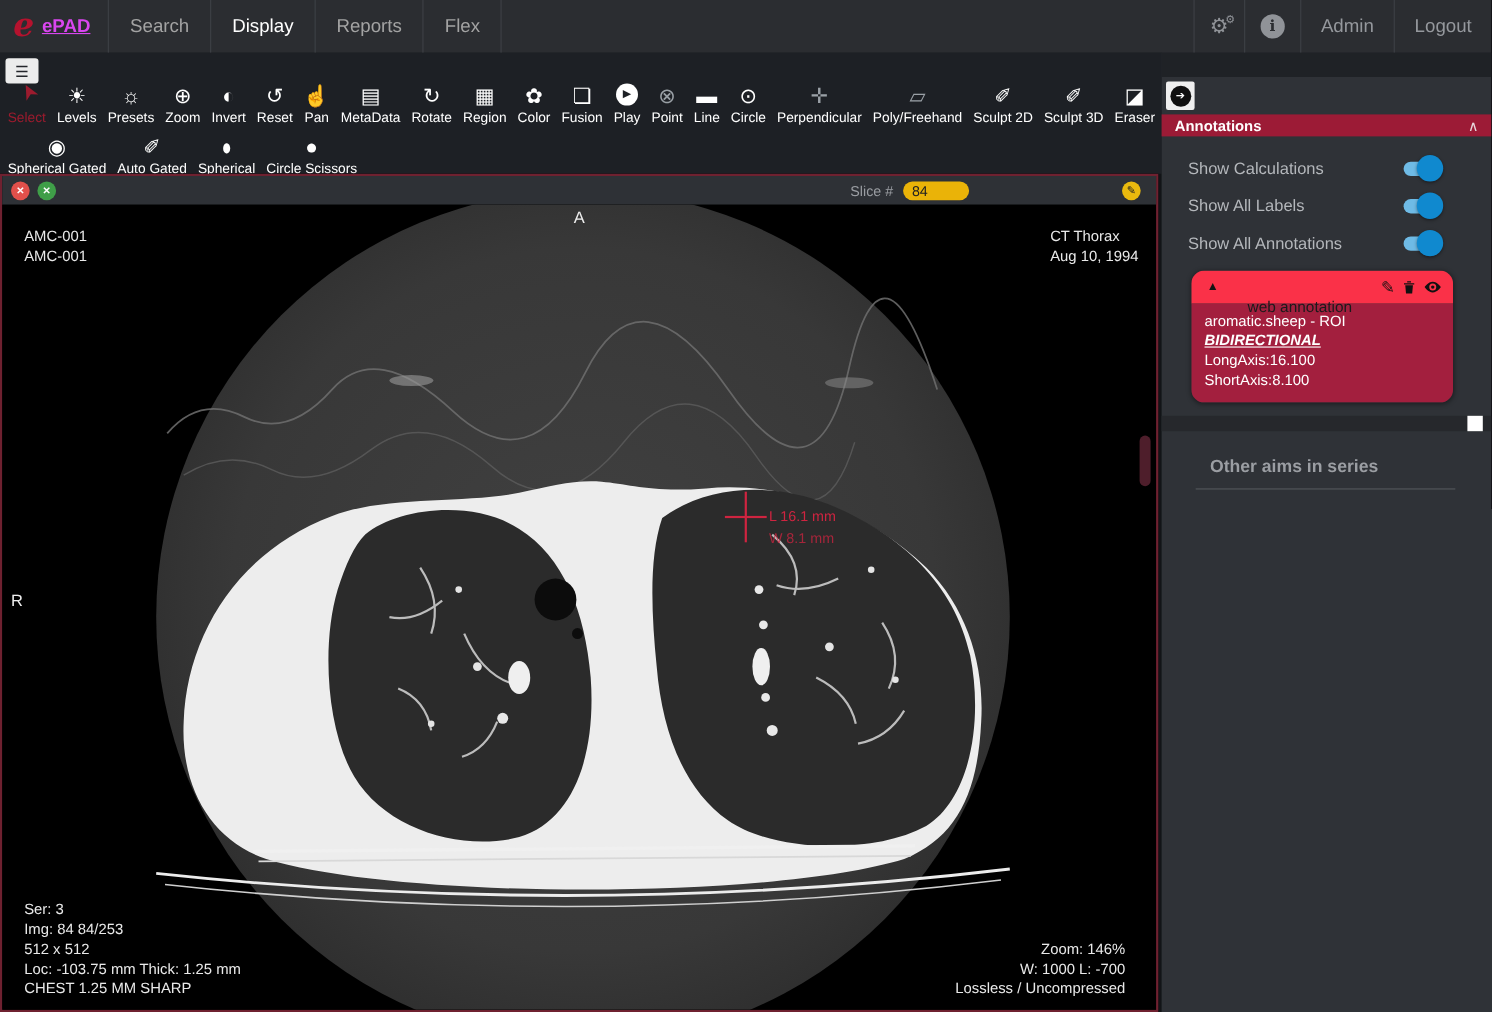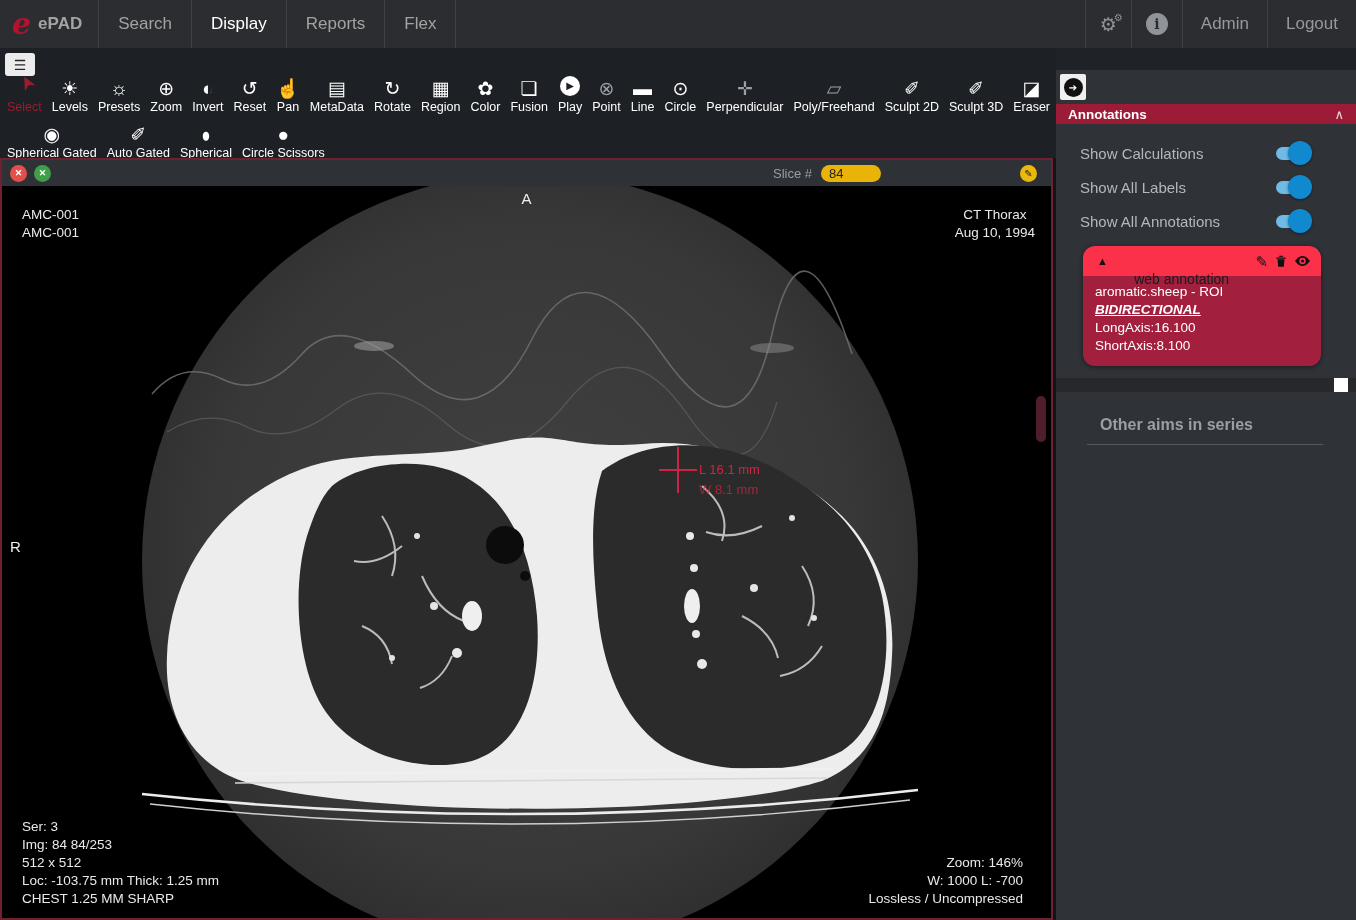--- a/index.html
+++ b/index.html
@@ -4,21 +4,21 @@
 <style>
   * { margin:0; padding:0; box-sizing:border-box; }
   html,body { background:#0e1013; }
   body { font-family:"Liberation Sans", sans-serif; }
   .app { position:relative; width:1356px; height:920px; background:#121417; overflow:hidden; }
 
   
   .nav { position:absolute; left:0; top:0; width:1356px; height:48px; background:#2b2d31; display:flex; align-items:stretch; }
   .brand { display:flex; align-items:center; padding:0 16px 0 12px; border-right:1px solid #3e4146; cursor:pointer; }
   .logo-e { font-family:"DejaVu Serif", serif; font-style:italic; font-weight:bold; color:#b5122e; font-size:30px; line-height:1; margin-right:7px; }
-  .brand-name { color:#a3a3a3; font-weight:bold; font-size:17px; }
+  .brand-name { color:#d946ef; font-weight:bold; font-size:17px;text-decoration:underline; }
   .nav-item { display:flex; align-items:center; padding:0 19px; color:#a3a3a3; font-size:17px; border-right:1px solid #3e4146; cursor:pointer; }
   .nav-item.active { color:#ffffff; }
   .nav-right { margin-left:auto; display:flex; align-items:stretch; }
   .nav-ibtn { display:flex; align-items:center; padding:0 14px; border-left:1px solid #3e4146; color:#8f9297; font-size:19px; cursor:pointer; position:relative; }
   .gear-small { position:absolute; top:12px; right:8px; font-size:10px; color:#8f9297; }
   .info-badge { width:22px; height:22px; border-radius:50%; background:#909398; color:#2b2d31; font-weight:bold; font-family:"DejaVu Serif", serif; display:flex; align-items:center; justify-content:center; font-size:14px; }
   .nav-text { display:flex; align-items:center; padding:0 18px; border-left:1px solid #3e4146; color:#95989d; font-size:17px; cursor:pointer; }
 
   
   .toolbar { position:absolute; left:0; top:48px; width:1056px; height:110px; background:#1d2025; }
@@ -42,21 +42,21 @@
   .circ.red { background:#e2504b; }
   .circ.green { background:#3f9e48; }
   .slice-group { margin-left:auto; display:flex; align-items:center; gap:9px; }
   .slice-label { color:#9a9da2; font-size:13px; }
   .slice-input { width:60px; height:17px; border-radius:9px; border:none; background:#eab308; color:#222; font-size:13px; padding:0 8px; font-family:inherit; outline:none; }
   .pencil { margin-left:132px; margin-right:6px; width:17px; height:17px; border-radius:50%; background:#e9b90e; color:#222; font-size:10px; display:flex; align-items:center; justify-content:center; cursor:pointer; flex:0 0 auto; }
   .canvas { position:absolute; left:0; top:26px; width:1049px; height:732px; overflow:hidden; }
   .canvas svg { position:absolute; left:0; top:0; }
   .ov { position:absolute; color:#e9e9e9; font-size:13.5px; line-height:18px; }
   .ov.tl { left:20px; top:20px; }
-  .ov.tr { right:16px; top:20px; text-align:center; }
+  .ov.tr { right:16px; top:20px; text-align:left; }
   .ov.bl { left:20px; bottom:10px; }
   .ov.br { right:28px; bottom:10px; text-align:right; }
   .orient-a { position:absolute; left:50%; top:4px; transform:translateX(-50%); color:#eee; font-size:15px; }
   .orient-r { position:absolute; left:8px; top:352px; color:#eee; font-size:15px; }
   .meas-v { position:absolute; left:675px; top:261px; width:2px; height:46px; background:#cf2440; }
   .meas-h { position:absolute; left:657px; top:283px; width:38px; height:2px; background:#cf2440; }
   .meas-l1 { position:absolute; left:697px; top:276px; color:#cf2440; font-size:13px; }
   .meas-l2 { position:absolute; left:697px; top:296px; color:#cf2440; font-size:13px; opacity:.75; }
   .vthumb { position:absolute; right:5px; top:236px; width:10px; height:46px; background:#4e1e2b; border-radius:5px; cursor:pointer; }
 

